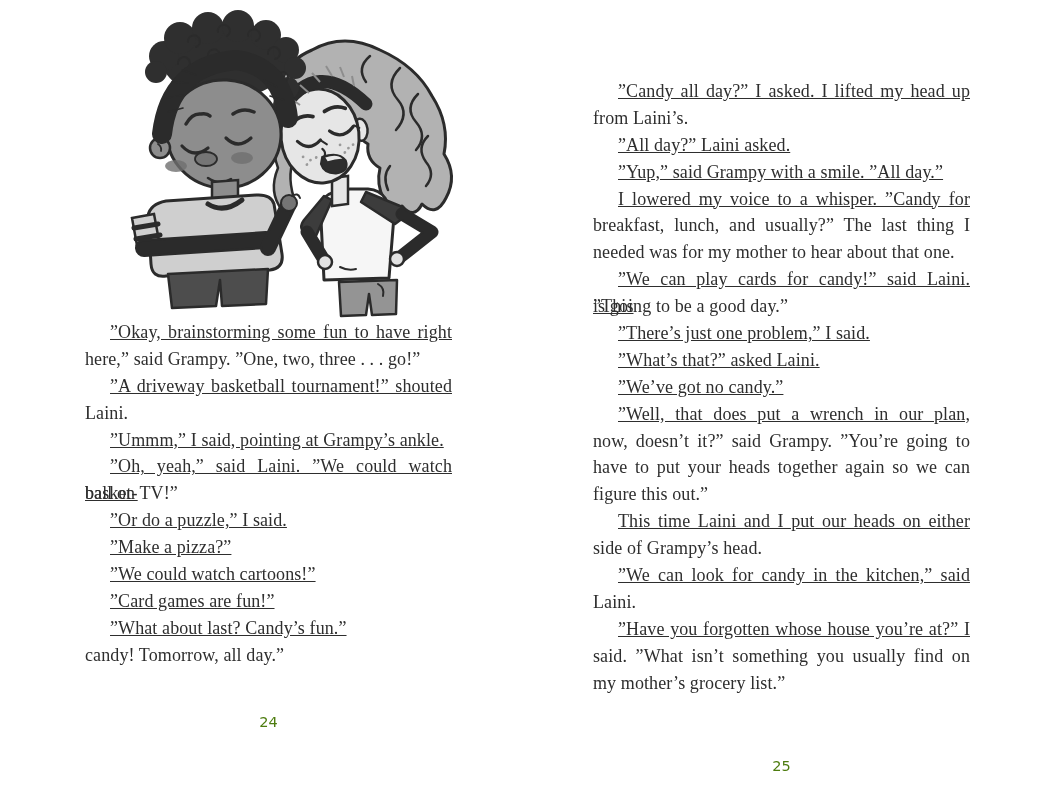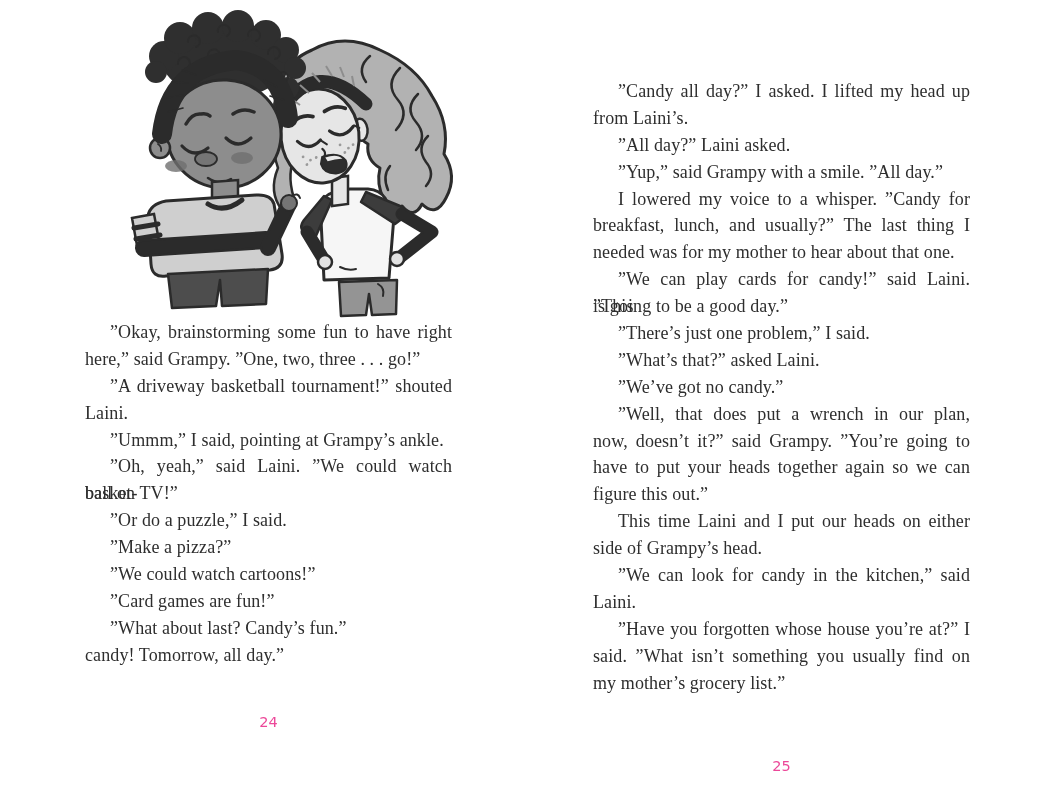--- a/index.html
+++ b/index.html
@@ -6,23 +6,23 @@
   body{width:1054px;height:791px;overflow:hidden;}
   .spread{position:relative;width:1054px;height:791px;background:#ffffff;
           font-family:"Liberation Serif","DejaVu Serif",serif;color:#2e2e2e;}
   .illustration{position:absolute;left:118px;top:8px;width:346px;height:312px;}
   .textblock{position:absolute;}
   #left-text{left:85px;top:319px;width:367px;}
   #right-text{left:593px;top:78px;width:377px;}
   .line{height:26.9px;line-height:26.9px;font-size:18px;letter-spacing:0.1px;
         text-align:left;white-space:normal;}
   .line.justify{text-align:justify;text-align-last:justify;-moz-text-align-last:justify;}
-  .line.indent{text-indent:25px;}
+  .line.indent{text-indent:25px;text-decoration:underline;}
   .pagenum{position:absolute;top:711px;height:22px;line-height:22px;text-align:center;
-           font-size:14.5px;color:#ec4899;font-family:"DejaVu Sans",sans-serif;}
+           font-size:14.5px;color:#4d7c0f;font-family:"DejaVu Sans",sans-serif;}
   #pagenum-left{left:85px;width:367px;}
   #pagenum-right{left:593px;width:377px;margin-top:44px;}
   svg .ln{stroke:#2b2b2b;fill:none;stroke-linecap:round;}
 </style>
 </head>
 <body>
 
 <div class="spread">
 
   <div class="illustration" title="Black-and-white cartoon of two children leaning their heads together, smiling with closed eyes: a boy with a tall curly afro and crossed arms, and a girl with long wavy hair, a striped headband, and hands on her hips.">

